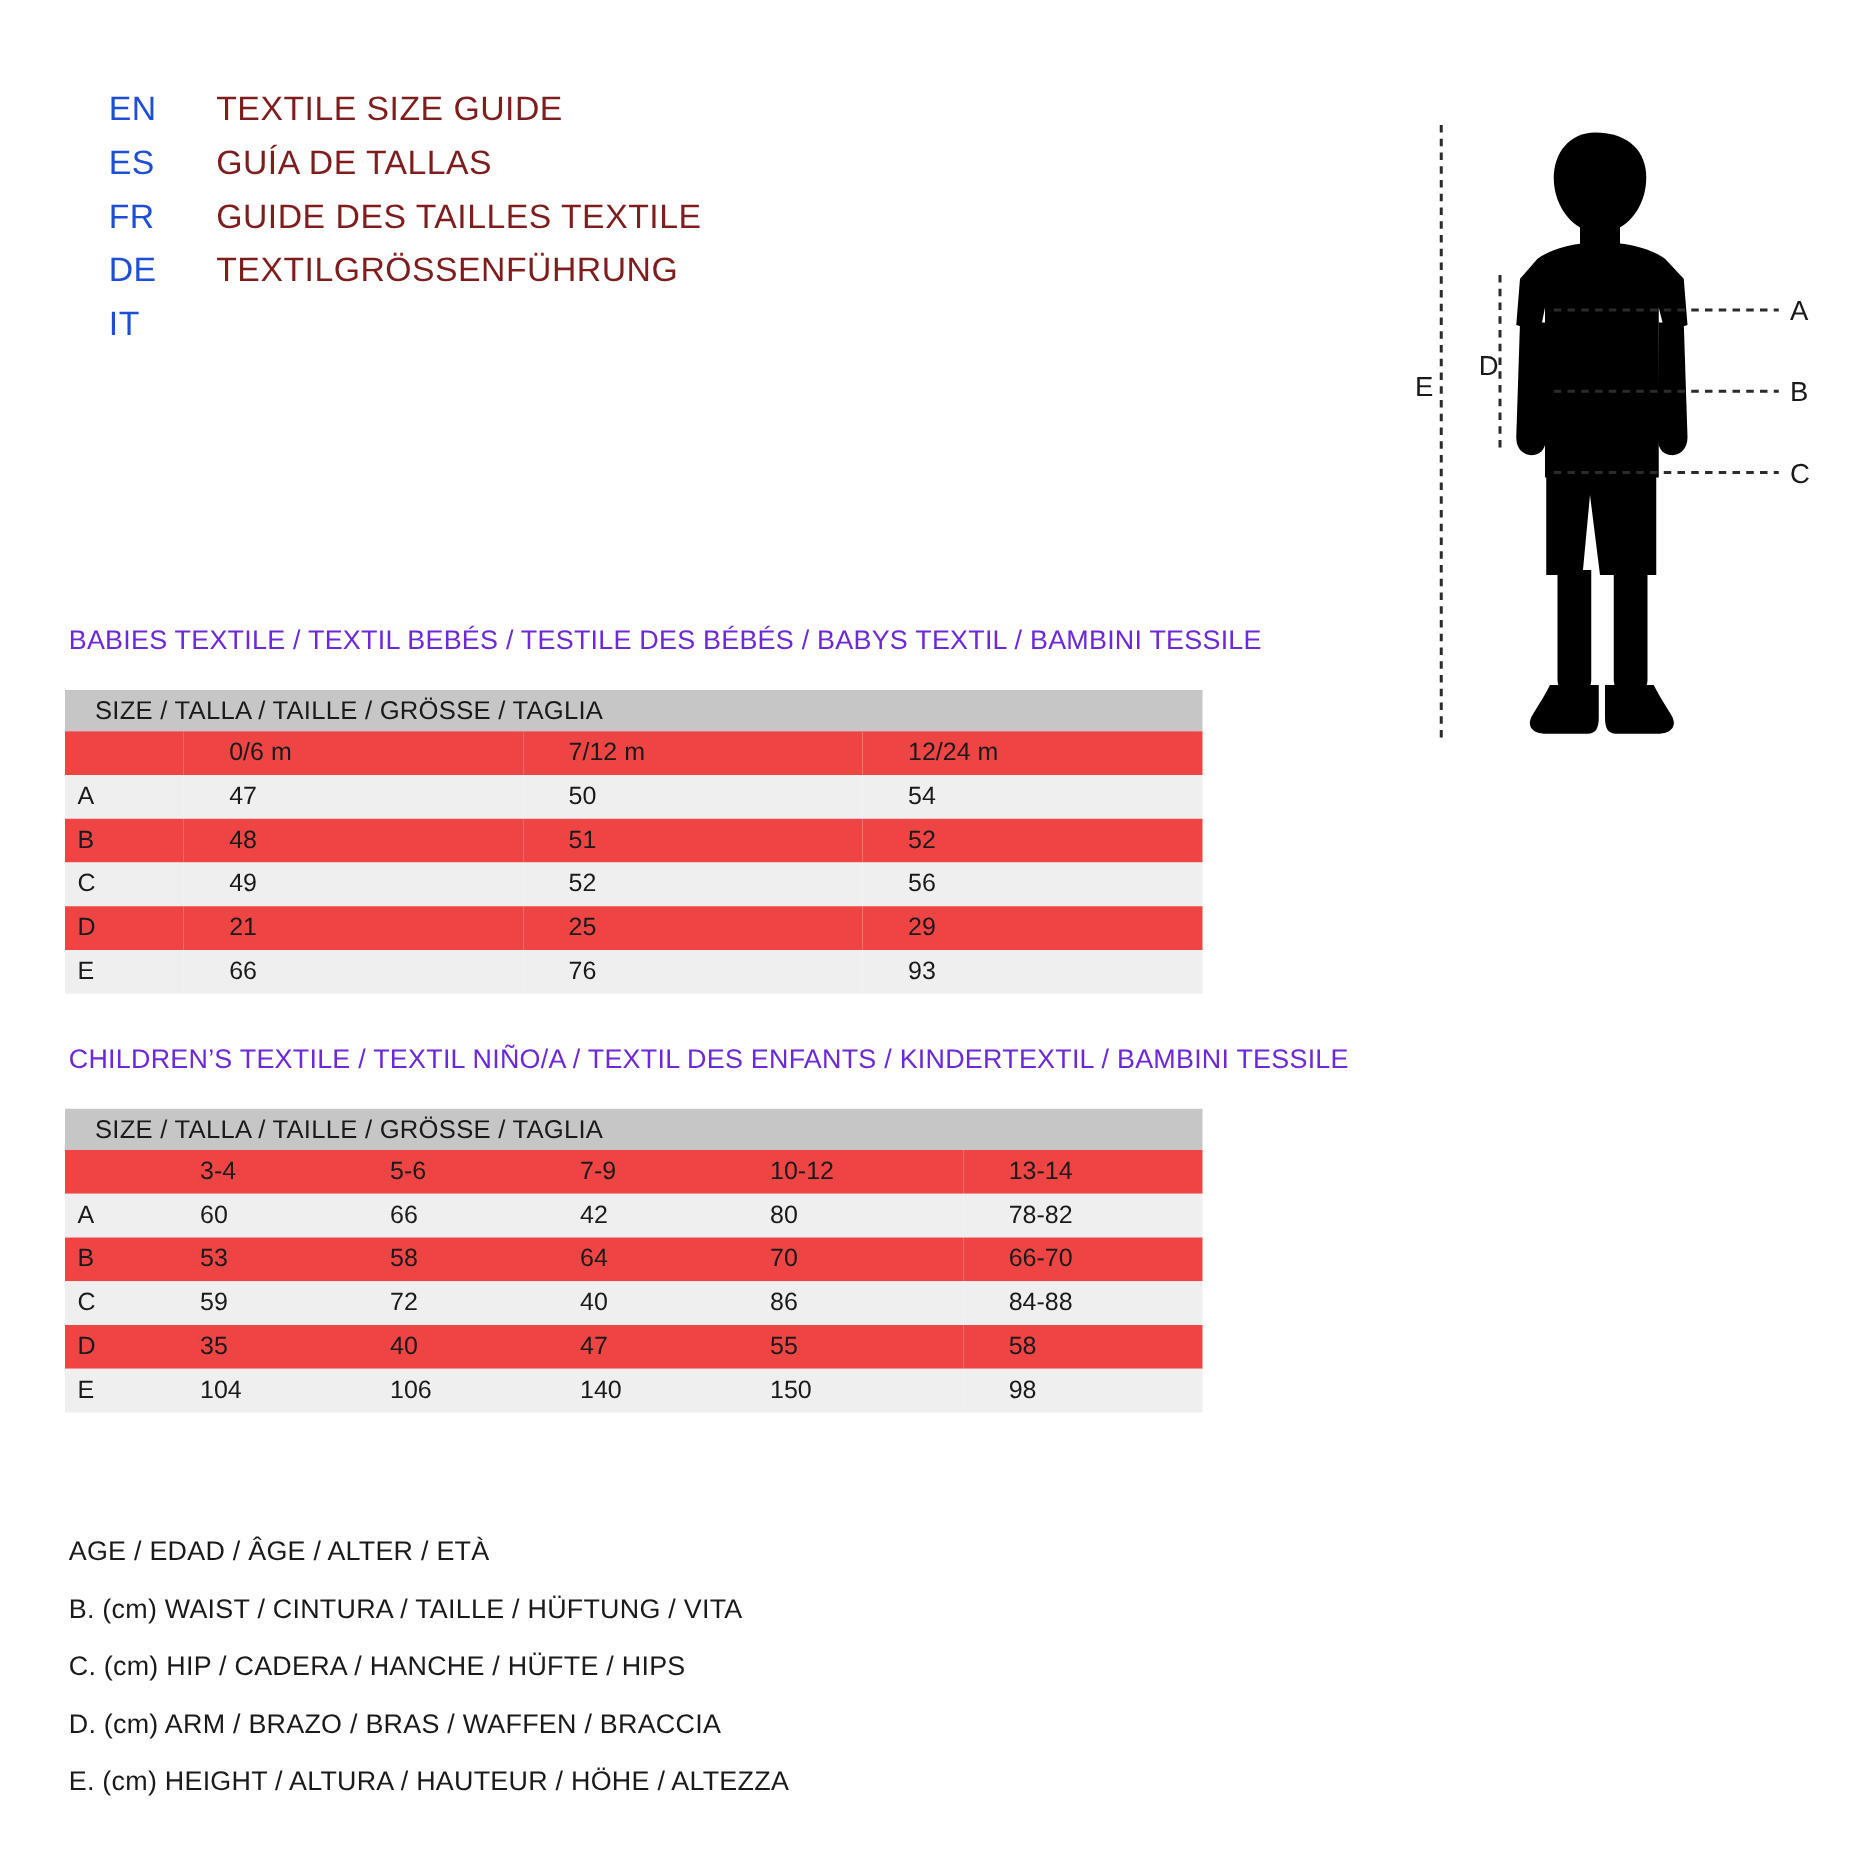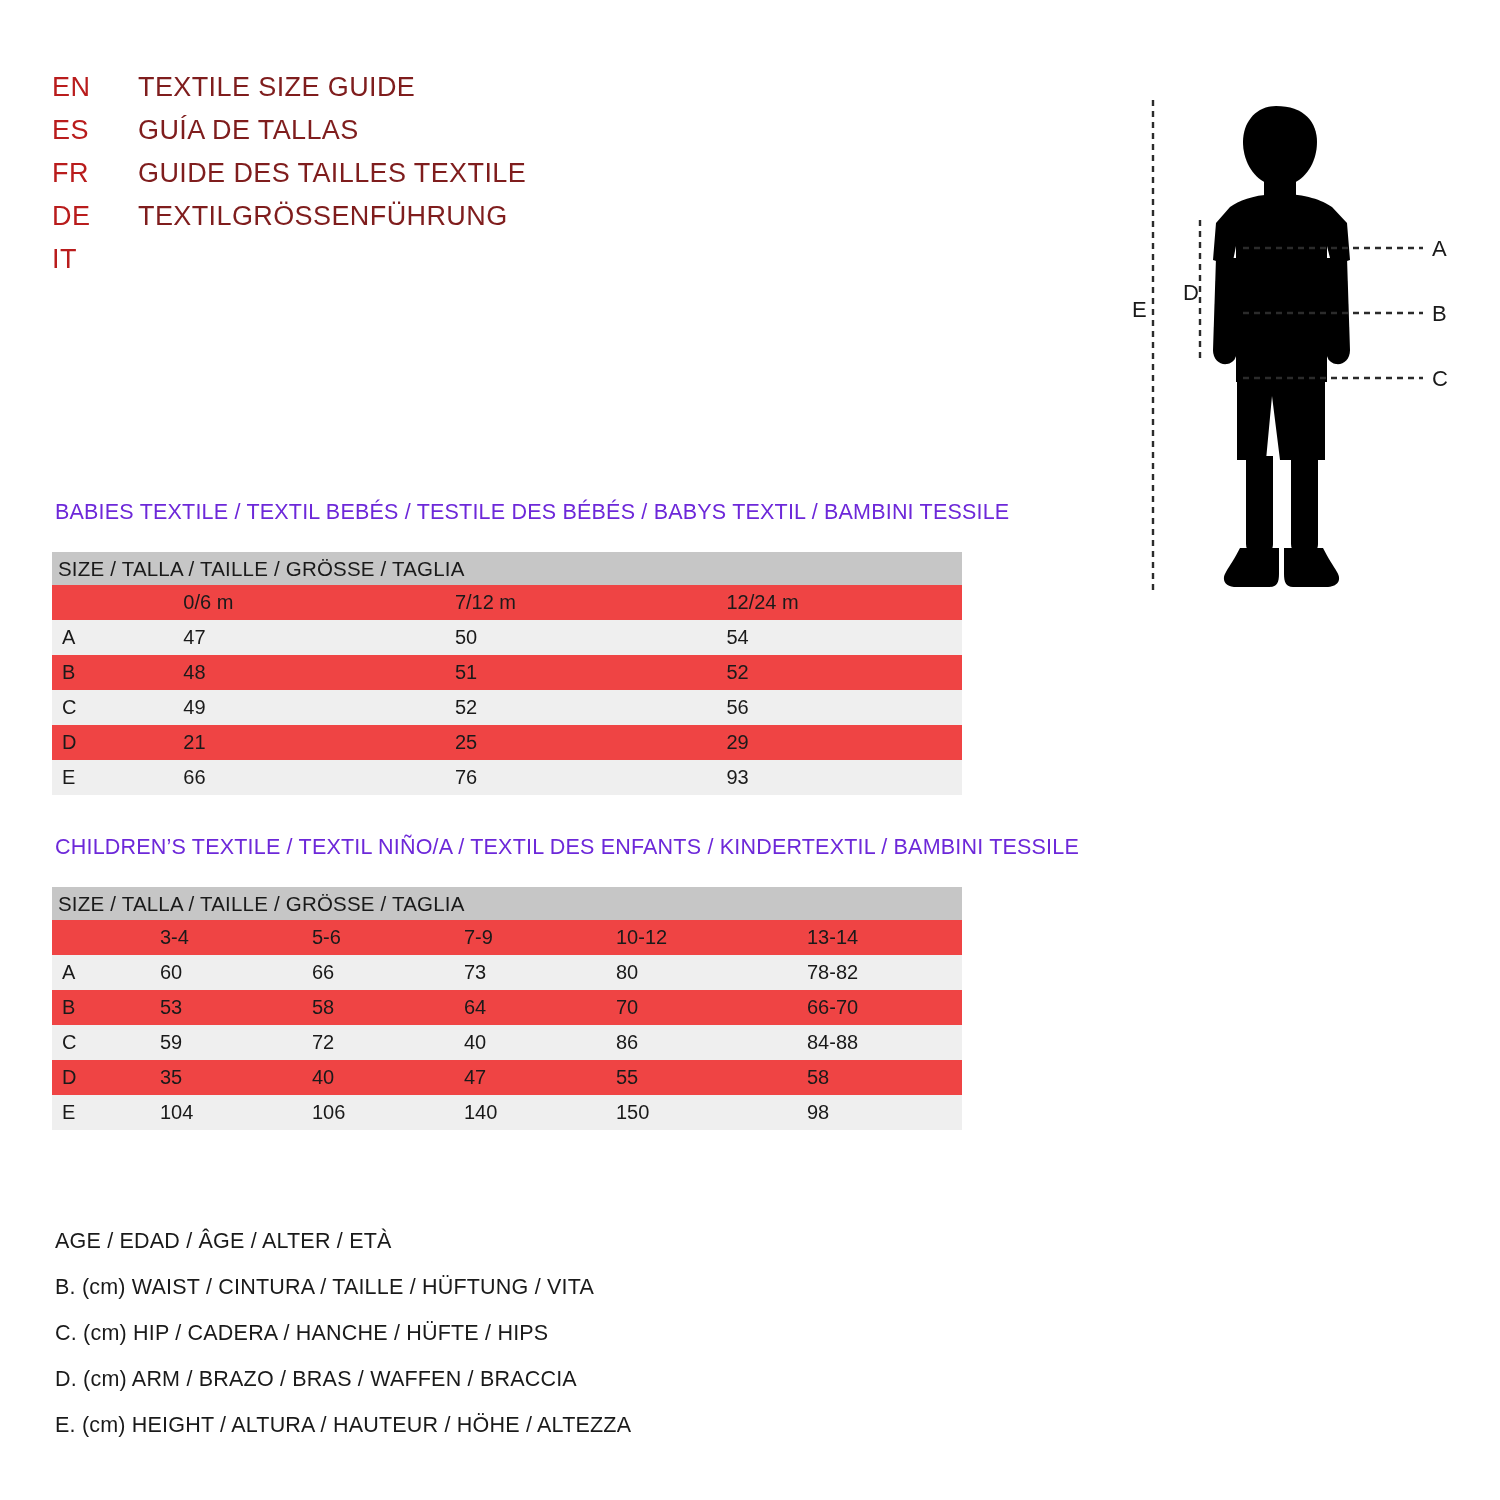--- a/index.html
+++ b/index.html
@@ -25,21 +25,22 @@
   }
   .title-row {
     display: flex;
     align-items: baseline;
     height: 43px;
   }
   .title-lang {
     width: 86px;
     font-size: 27px;
     letter-spacing: 0.4px;
-    color: #b91c1c;
+    color: #1d4ed8;
+    margin-left: 35px;
   }
   .title-text {
     font-size: 27px;
     letter-spacing: 0.4px;
     color: #7f1d1d;
     text-align: right;
   }
 
   
   .figure {
@@ -74,21 +75,21 @@
   .size-table td, .size-table th {
     padding: 0;
     height: 35px;
     font-weight: normal;
     text-align: left;
     vertical-align: middle;
   }
   .hdr-row td {
     background: #c6c6c6;
     font-size: 20.5px;
-    padding-left: 6px;
+    padding-left: 24px;
     letter-spacing: 0.2px;
     height: 33px;
   }
   .label-col {
     width: 62px;
     padding-left: 10px !important;
   }
   .val-col { width: 169px; }
   .row-alt td { background: #efefef; }
   .row-plain td { background: #ef4444; }
@@ -245,21 +246,21 @@
     <td class="cell-pad">3-4</td>
     <td class="cell-pad">5-6</td>
     <td class="cell-pad">7-9</td>
     <td class="cell-pad">10-12</td>
     <td class="cell-pad">13-14</td>
   </tr>
   <tr class="row-alt">
     <td class="label-col">A</td>
     <td class="cell-pad">60</td>
     <td class="cell-pad">66</td>
-    <td class="cell-pad">73</td>
+    <td class="cell-pad">42</td>
     <td class="cell-pad">80</td>
     <td class="cell-pad">78-82</td>
   </tr>
   <tr class="row-plain">
     <td class="label-col">B</td>
     <td class="cell-pad">53</td>
     <td class="cell-pad">58</td>
     <td class="cell-pad">64</td>
     <td class="cell-pad">70</td>
     <td class="cell-pad">66-70</td>

